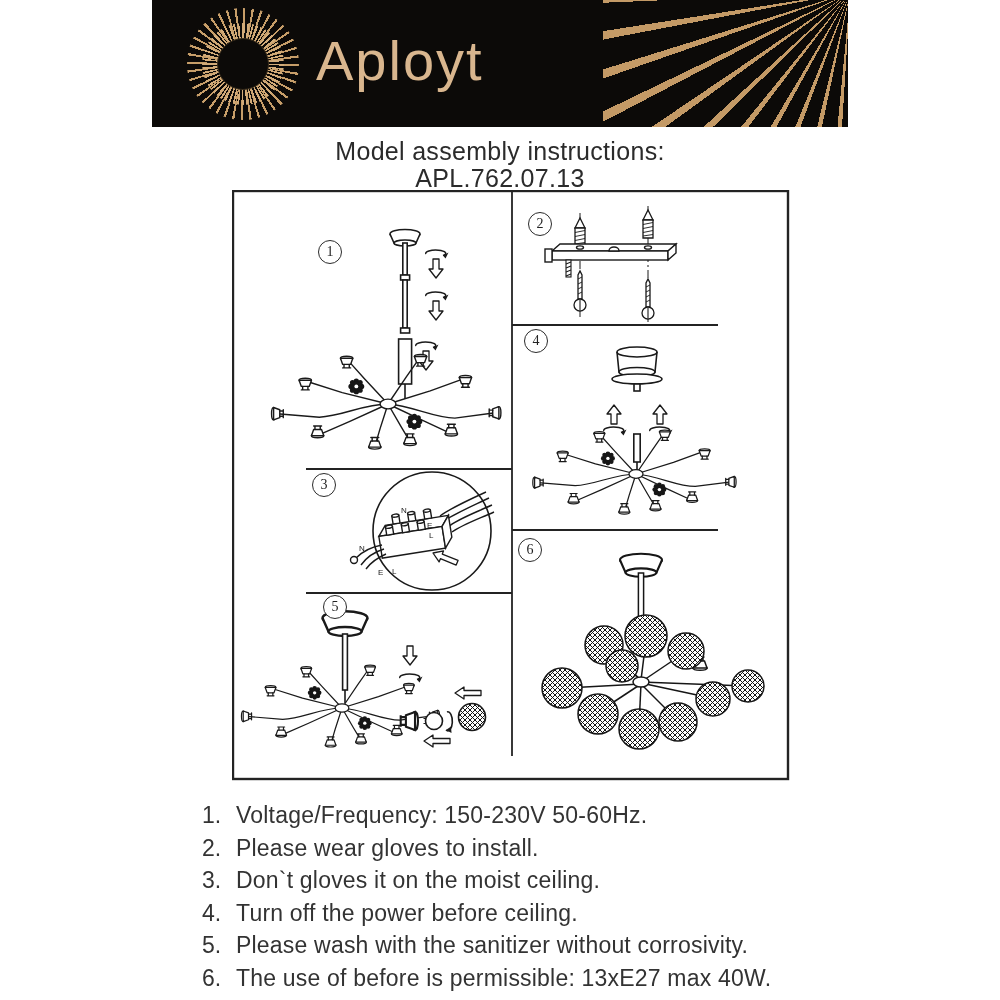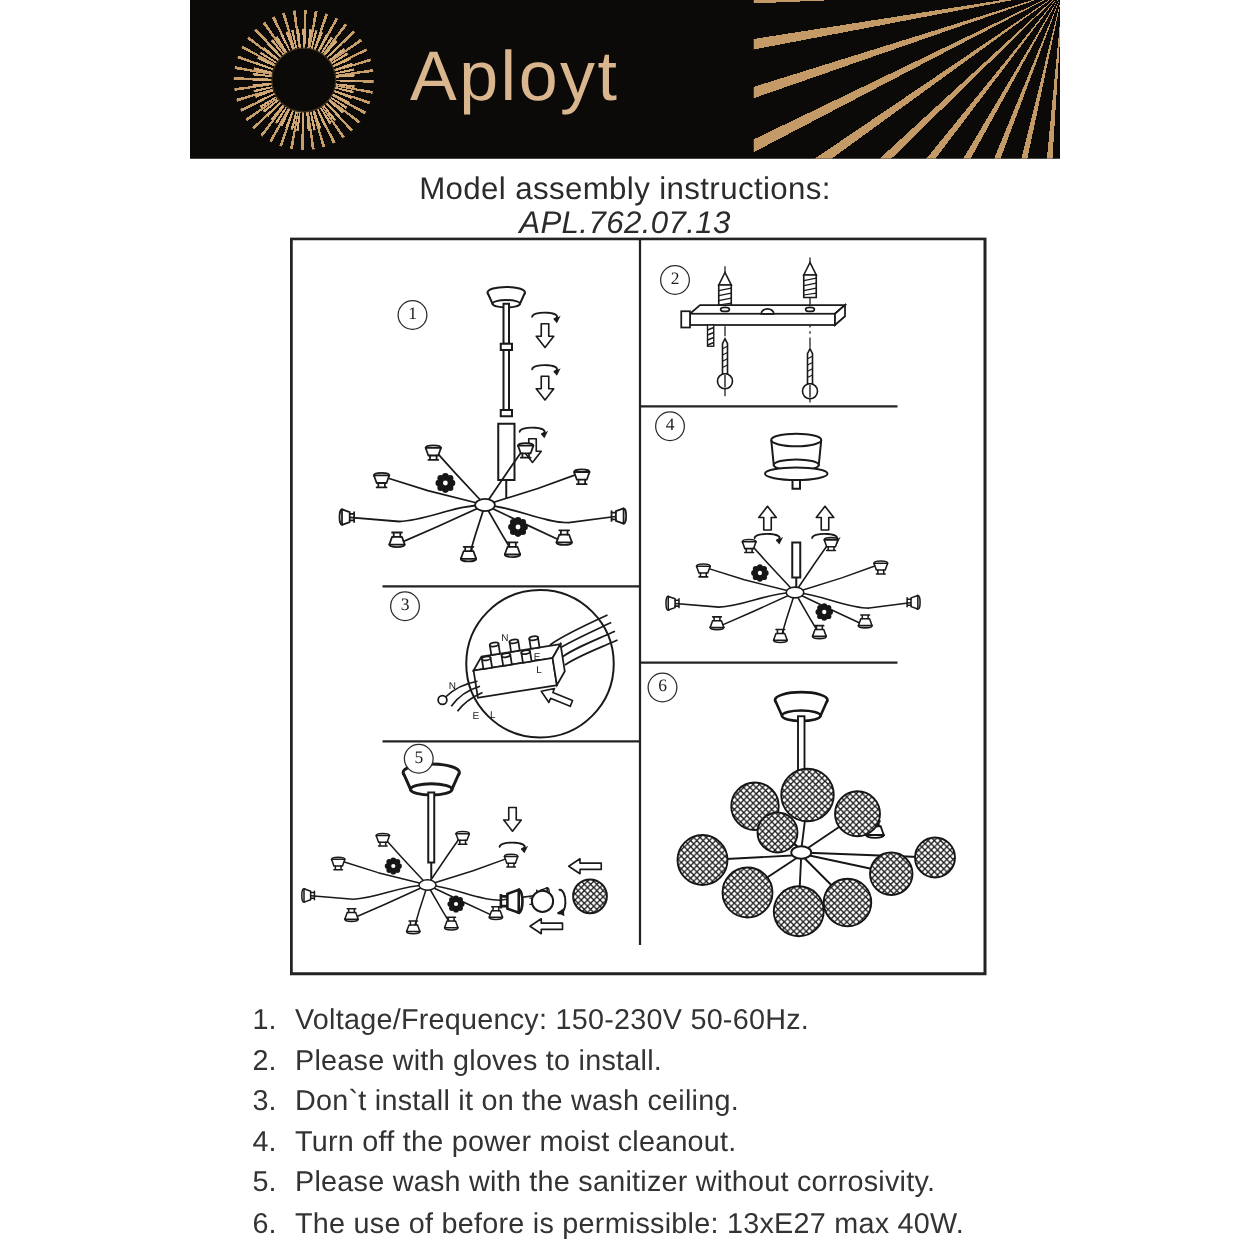--- a/index.html
+++ b/index.html
@@ -9,29 +9,29 @@
   }
   
   .banner { position:absolute; left:152px; top:0; width:696px; height:127px;
             background:#0c0a08; overflow:hidden; }
   .sunburst { position:absolute; left:35px; top:8px; width:112px; height:112px; border-radius:50%;
             background:repeating-conic-gradient(#c79e69 0deg 2.4deg, rgba(0,0,0,0) 2.4deg 9deg); }
   .sunburst::before { content:""; position:absolute; inset:15px; border-radius:50%;
             background:repeating-conic-gradient(#d2ab79 0deg 2.8deg, rgba(0,0,0,0) 2.8deg 6.4deg); }
   .sunburst::after { content:""; position:absolute; inset:30px; border-radius:50%;
             background:#0c0a08; border:1px solid #473category;#3a2e1c; border:1px solid #3a2e1c; }
-  .brand { position:absolute; left:176px; top:28px; font-size:56px; font-weight:300;
+  .brand { position:absolute; left:164px; top:28px; font-size:56px; font-weight:300;
             letter-spacing:2px; color:#d9b68e; }
   .rays { position:absolute; right:0; top:0; width:245px; height:127px;
             background:repeating-conic-gradient(from 150deg at 101% -6%, #c49a66 0deg 1.9deg, rgba(0,0,0,0) 1.9deg 8.4deg); }
   
   .heading, .model { position:absolute; left:0; right:0; text-align:center;
             color:#2b2b2b; font-size:25px; letter-spacing:0.3px; }
   .heading { top:137px; }
-  .model   { top:164px;font-style:italic; }
+  .model   { top:164px; }
   
   svg.diagram { position:absolute; left:232px; top:190px; width:558px; height:591px; }
   .badge { position:absolute; width:24px; height:24px; border:1.4px solid #2b2b2b;
            border-radius:50%; text-align:center; line-height:22px; font-size:14px;
            font-family:"Liberation Serif", serif; color:#222; background:#fff; box-sizing:border-box; }
   .b1{left:318px;top:240px}.b2{left:528px;top:212px}.b3{left:312px;top:473px}
   .b4{left:524px;top:329px}.b5{left:323px;top:595px}.b6{left:518px;top:538px}
   .wl { font:8px "Liberation Sans",sans-serif; fill:#1a1a1a; stroke:none; }
   
   .instructions { position:absolute; left:202px; top:799px; width:680px;
@@ -323,29 +323,29 @@
 <span class="badge b5">5</span>
 <span class="badge b6">6</span>
 
 <div class="instructions">
   <div class="instr-row">
     <span class="instr-num">1.</span>
     <span class="instr-text">Voltage/Frequency: 150-230V 50-60Hz.</span>
   </div>
   <div class="instr-row">
     <span class="instr-num">2.</span>
-    <span class="instr-text">Please with gloves to install.</span>
+    <span class="instr-text">Please wear gloves to install.</span>
   </div>
   <div class="instr-row">
     <span class="instr-num">3.</span>
-    <span class="instr-text">Don`t install it on the wash ceiling.</span>
+    <span class="instr-text">Don`t gloves it on the moist ceiling.</span>
   </div>
   <div class="instr-row">
     <span class="instr-num">4.</span>
-    <span class="instr-text">Turn off the power moist cleanout.</span>
+    <span class="instr-text">Turn off the power before ceiling.</span>
   </div>
   <div class="instr-row">
     <span class="instr-num">5.</span>
     <span class="instr-text">Please wash with the sanitizer without corrosivity.</span>
   </div>
   <div class="instr-row">
     <span class="instr-num">6.</span>
     <span class="instr-text">The use of before is permissible: 13xE27 max 40W.</span>
   </div>
 </div>

